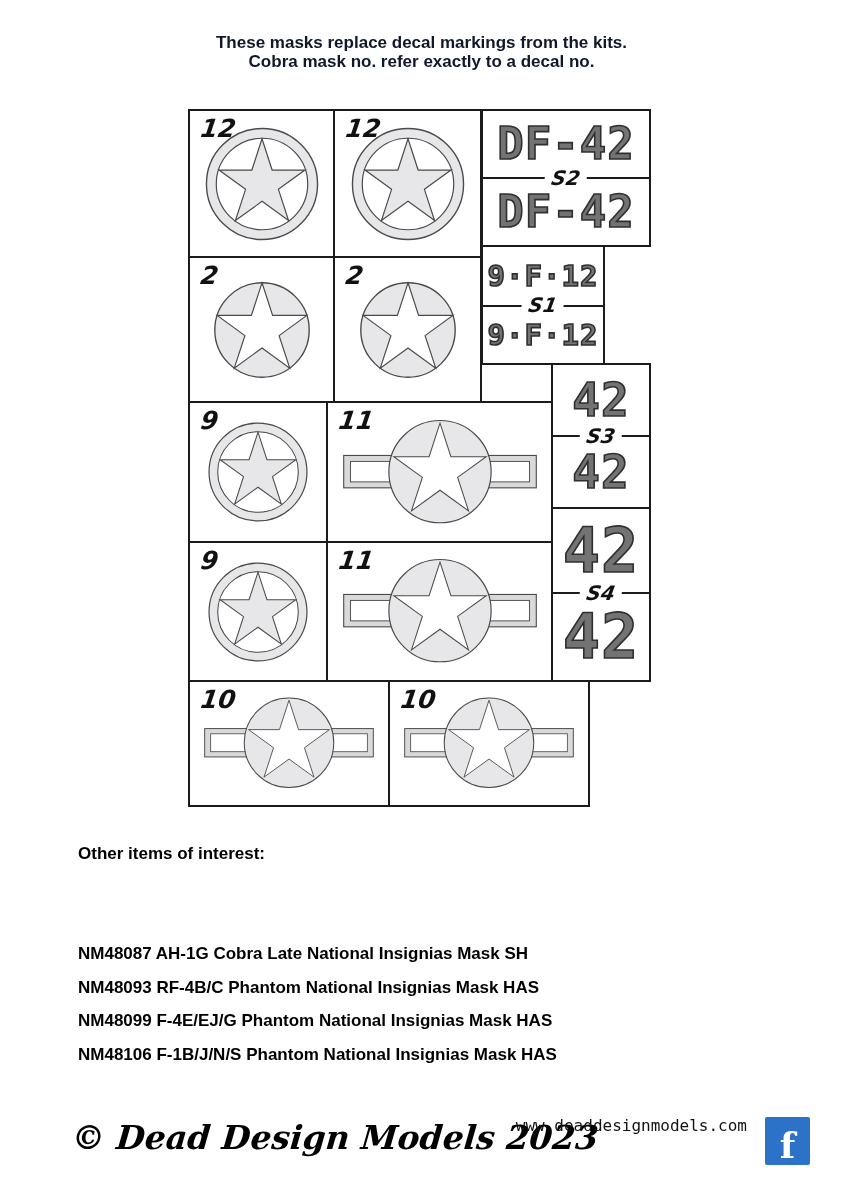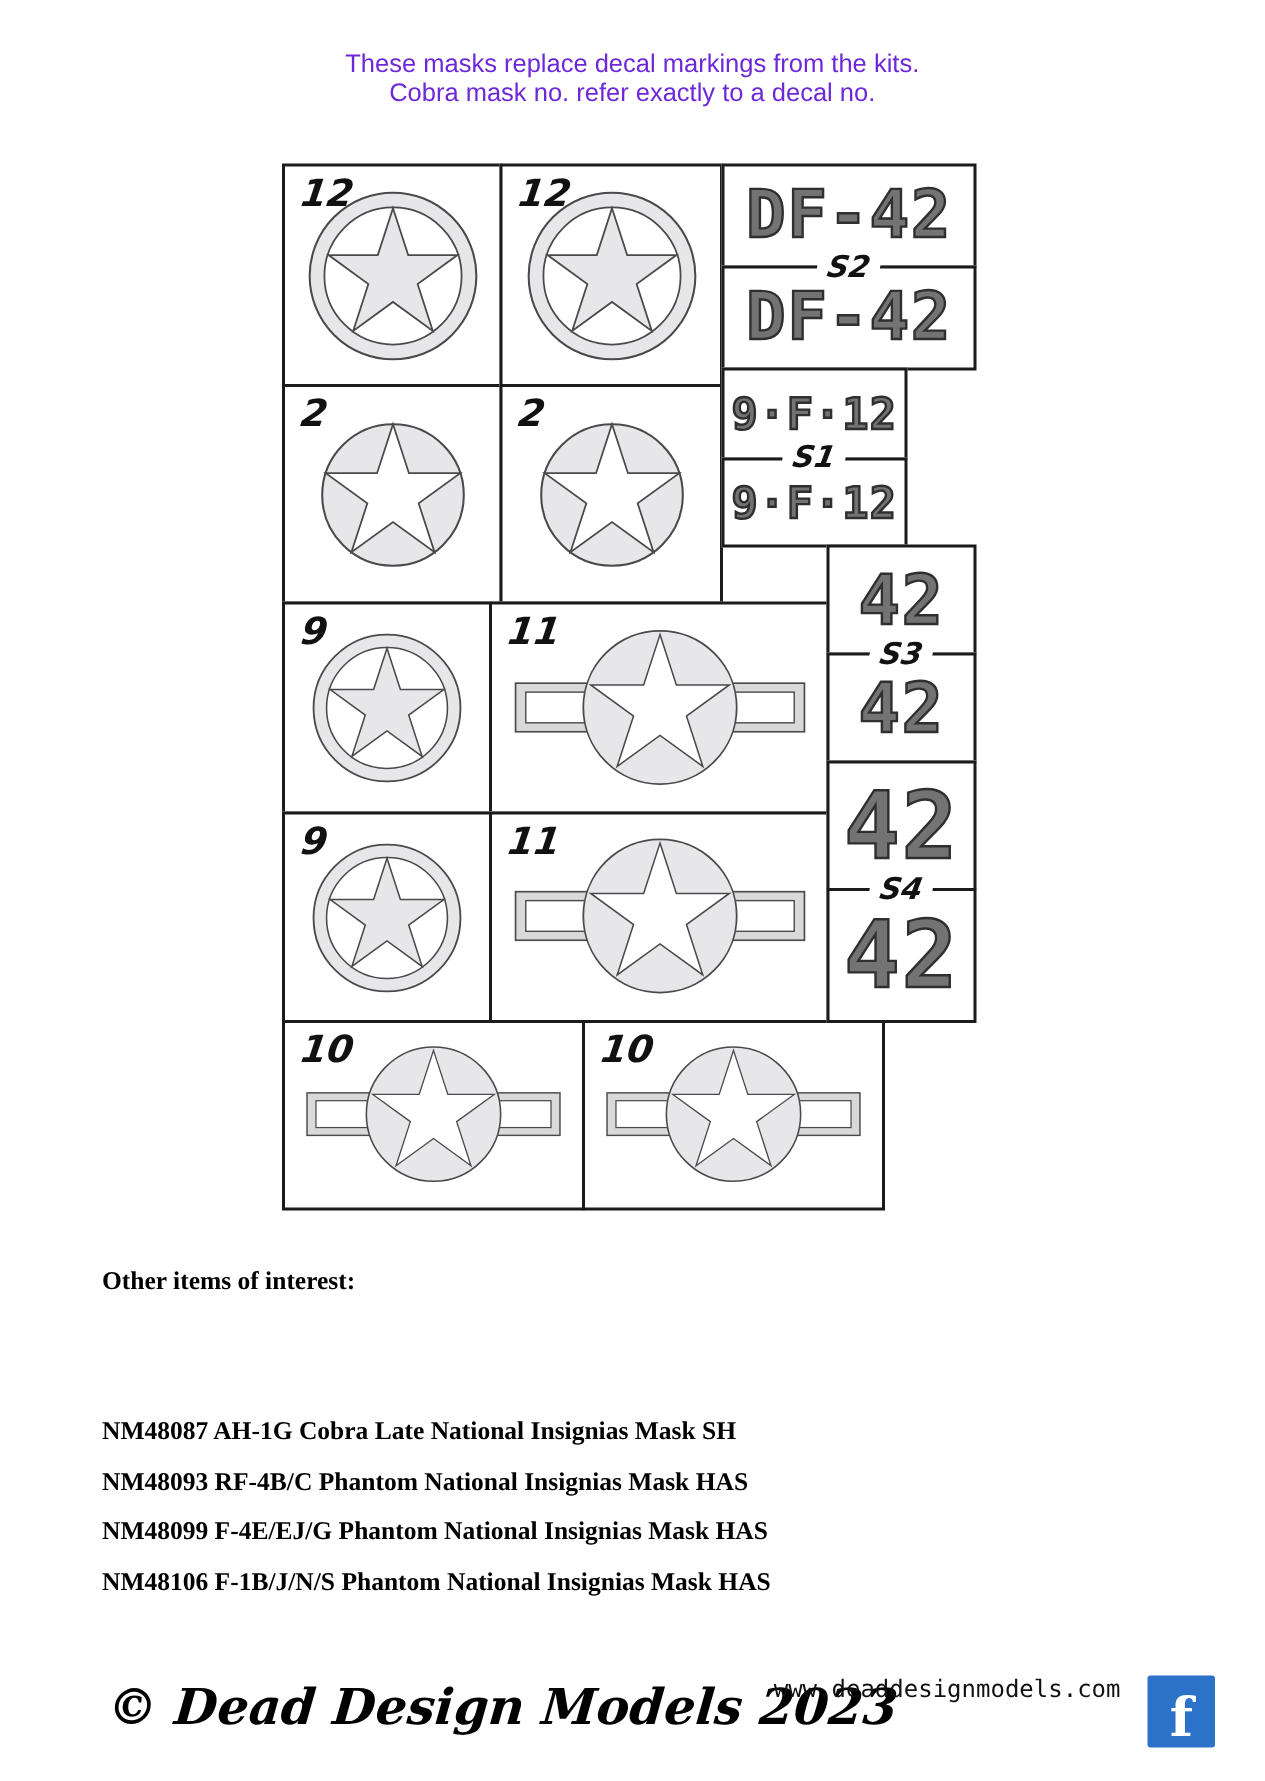--- a/index.html
+++ b/index.html
@@ -1,42 +1,42 @@
 <!DOCTYPE html>
 <html><head>
 <meta charset="utf-8">
 <style>
   html,body{margin:0;padding:0;background:#fff;}
   #page{position:relative;width:843px;height:1187px;background:#ffffff;overflow:hidden;
         font-family:"Liberation Sans",sans-serif;color:#111;}
 
   
-  .hdr{position:absolute;left:0;right:0;text-align:center;font-weight:normal;
-       font-size:17px;line-height:19px;color:#6d28d9;}
+  .hdr{position:absolute;left:0;right:0;text-align:center;font-weight:bold;
+       font-size:17px;line-height:19px;color:#0f172a;}
 
   
   .cell,.sbox{position:absolute;box-sizing:border-box;border:2px solid #1b1b1b;background:#fff;
               display:flex;align-items:center;justify-content:center;}
   .cellno{position:absolute;top:5px;left:11px;font-family:"DejaVu Sans",sans-serif;
           font-style:italic;font-weight:bold;font-size:25px;line-height:1;color:#111;
           transform:skewX(-8deg);}
   .insig{display:block;}
 
   
   .stencil{font-family:"DejaVu Sans Mono",monospace;font-weight:bold;color:#737373;
            -webkit-text-stroke:1.6px #2f2f2f;letter-spacing:1px;line-height:1;}
   .fs44{font-size:44px;} .fs29{font-size:29px;} .fs46{font-size:46px;} .fs62{font-size:62px;}
 
   
   .slabel{position:absolute;transform:translate(-50%,-52%) skewX(-10deg);z-index:5;
           font-family:"DejaVu Sans",sans-serif;font-style:italic;font-weight:bold;
           font-size:20px;background:#fff;padding:0 7px;color:#111;}
 
   
-  .listline{position:absolute;left:68px;font-family:Liberation Serif, serif;
+  .listline{position:absolute;left:78px;font-family:Liberation Sans, sans-serif;
             font-weight:bold;font-size:17px;line-height:18px;color:#000;white-space:pre;}
 
   
   .script{position:absolute;left:72px;top:1118px;font-family:"DejaVu Serif",serif;
           font-style:italic;font-weight:bold;font-size:33px;color:#000;
           transform:skewX(-5deg);white-space:nowrap;}
   .weblines{position:absolute;right:96px;top:1113px;
             font-family:"DejaVu Sans Mono",monospace;font-size:16px;line-height:25px;color:#111;}
   .fb{position:absolute;left:765px;top:1117px;width:45px;height:48px;background:#2b72c8;
       display:flex;align-items:center;justify-content:center;border-radius:2px;}

